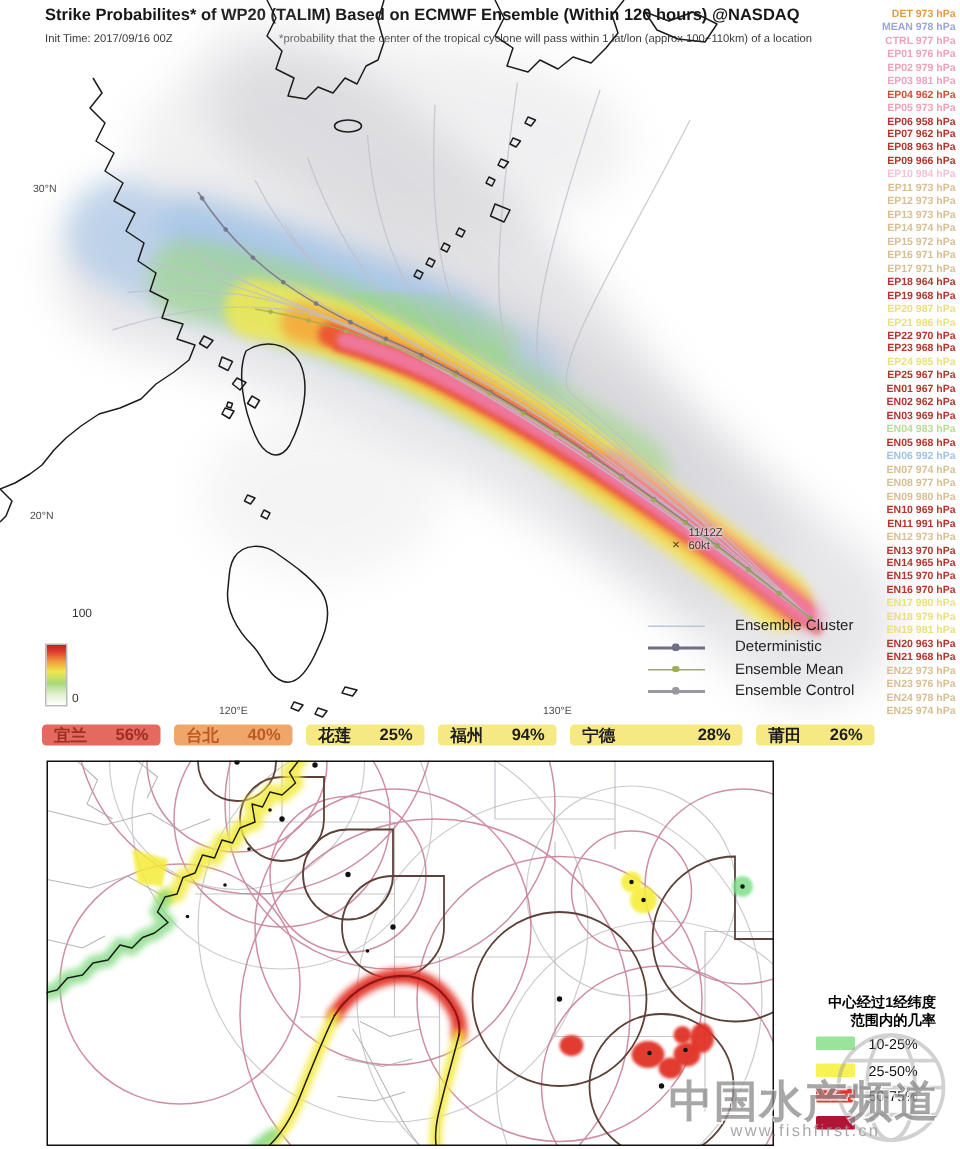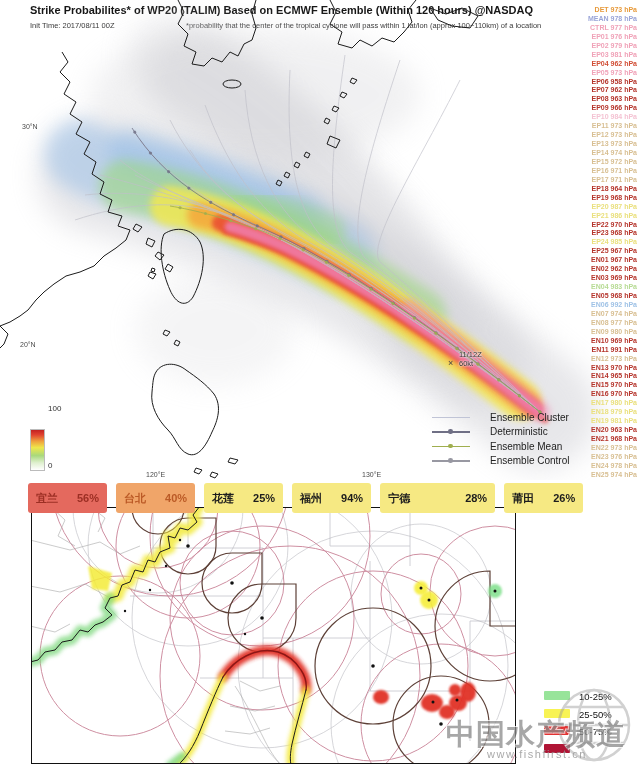--- a/index.html
+++ b/index.html
@@ -25,21 +25,21 @@
   .lg-row{display:flex;align-items:center;height:14.5px;}
   .lg-line{width:38px;height:1.5px;position:relative;flex:0 0 auto;}
   .lg-dot{position:absolute;left:16px;top:-1.7px;width:4.5px;height:4.5px;border-radius:50%;}
   .lg-txt{margin-left:20px;font-size:10px;color:#222;white-space:nowrap;}
   
   #colorbar{left:30px;top:429px;width:13px;height:40px;border:1px solid #bbb;z-index:6;
     background:linear-gradient(to top,#ffffff,#dff0cf 18%,#a9d97c 36%,#efe74b 56%,#efa03d 72%,#e04230 88%,#c22121);}
   .cb-lab{font-size:8px;color:#333;z-index:6;}
   
   #chips{left:28px;top:483px;display:flex;gap:9px;z-index:7;}
-  .chip{height:30px;display:flex;align-items:center;padding:0 8px;border-radius:3px;
+  .chip{height:14px;display:flex;align-items:center;padding:0 8px;border-radius:3px;
         font-size:11px;font-weight:700;white-space:nowrap;}
   .chip .v{margin-left:19px;}
   
   #b-legend-title{left:520px;top:663px;width:104px;text-align:right;font-size:9.5px;
                   font-weight:700;color:#000;line-height:11.5px;z-index:4;}
   #b-legend{left:544px;top:691px;z-index:4;}
   .bl-row{display:flex;margin-bottom:6.5px;}
   .bl-swatch{width:26px;height:9px;border-radius:1px;flex:0 0 auto;}
   .bl-txt{margin-left:9px;font-size:9.5px;color:#111;white-space:nowrap;}
   
@@ -145,21 +145,21 @@
         <path d="M 176,340 l 4,2 -2,4 -4,-2 z"></path>
       <path d="M 156,372 C 162,362 176,362 186,370 C 196,377 206,384 214,394 C 222,406 218,420 212,432 C 206,446 198,458 188,454 C 178,450 176,438 168,430 C 158,420 150,406 152,392 C 153,382 153,377 156,372 Z"></path>
       <path d="M 196,468 l 6,2 -3,4 -5,-2 z"></path>
         <path d="M 212,472 l 6,2 -3,4 -5,-2 z"></path>
       <path d="M 230,458 l 8,2 -3,4 -7,-2 z"></path>
     </g>
 
   </svg>
 
   <div class="abs" id="title">Strike Probabilites* of WP20 (TALIM) Based on ECMWF Ensemble (Within 120 hours) @NASDAQ</div>
-  <div class="abs" id="init-time">Init Time: 2017/08/11 00Z</div>
+  <div class="abs" id="init-time">Init Time: 2017/09/16 00Z</div>
   <div class="abs" id="note">*probability that the center of the tropical cyclone will pass within 1 lat/lon (approx 100~110km) of a location</div>
 
   <div class="abs axis" style="left:22px;top:123px">30°N</div>
   <div class="abs axis" style="left:20px;top:341px">20°N</div>
   <div class="abs axis" style="left:146px;top:471px">120°E</div>
   <div class="abs axis" style="left:362px;top:471px">130°E</div>
 
   <div class="abs" id="storm-x">×</div>
   <div class="abs" id="storm-label">
     <div>11/12Z</div>
@@ -402,20 +402,24 @@
           <circle cx="136" cy="60" r="1.2"></circle>
           <circle cx="120" cy="84" r="1.2"></circle>
         <circle cx="95" cy="105" r="1.2"></circle>
           <circle cx="215" cy="128" r="1.2"></circle>
       </g>
 
       <rect x="1" y="1" width="485" height="257" fill="none" stroke="#111" stroke-width="2"></rect>
     </g>
   </svg>
 
+  <div class="abs" id="b-legend-title">
+    <div>中心经过1经纬度</div>
+    <div>范围内的几率</div>
+  </div>
   <div class="abs" id="b-legend">
       <div class="bl-row">
       <span class="bl-swatch" style="background-color: rgb(152, 228, 154);"></span>
       <span class="bl-txt">10-25%</span>
     </div>
       <div class="bl-row">
       <span class="bl-swatch" style="background-color: rgb(248, 243, 84);"></span>
       <span class="bl-txt">25-50%</span>
     </div>
       <div class="bl-row">

